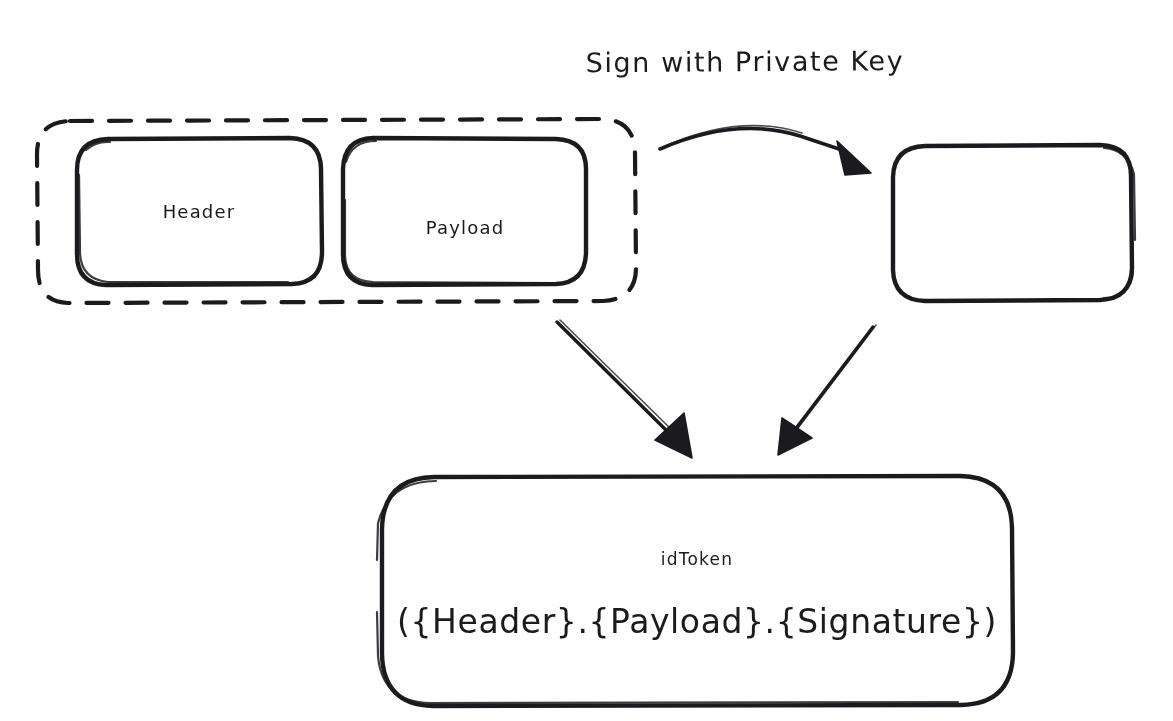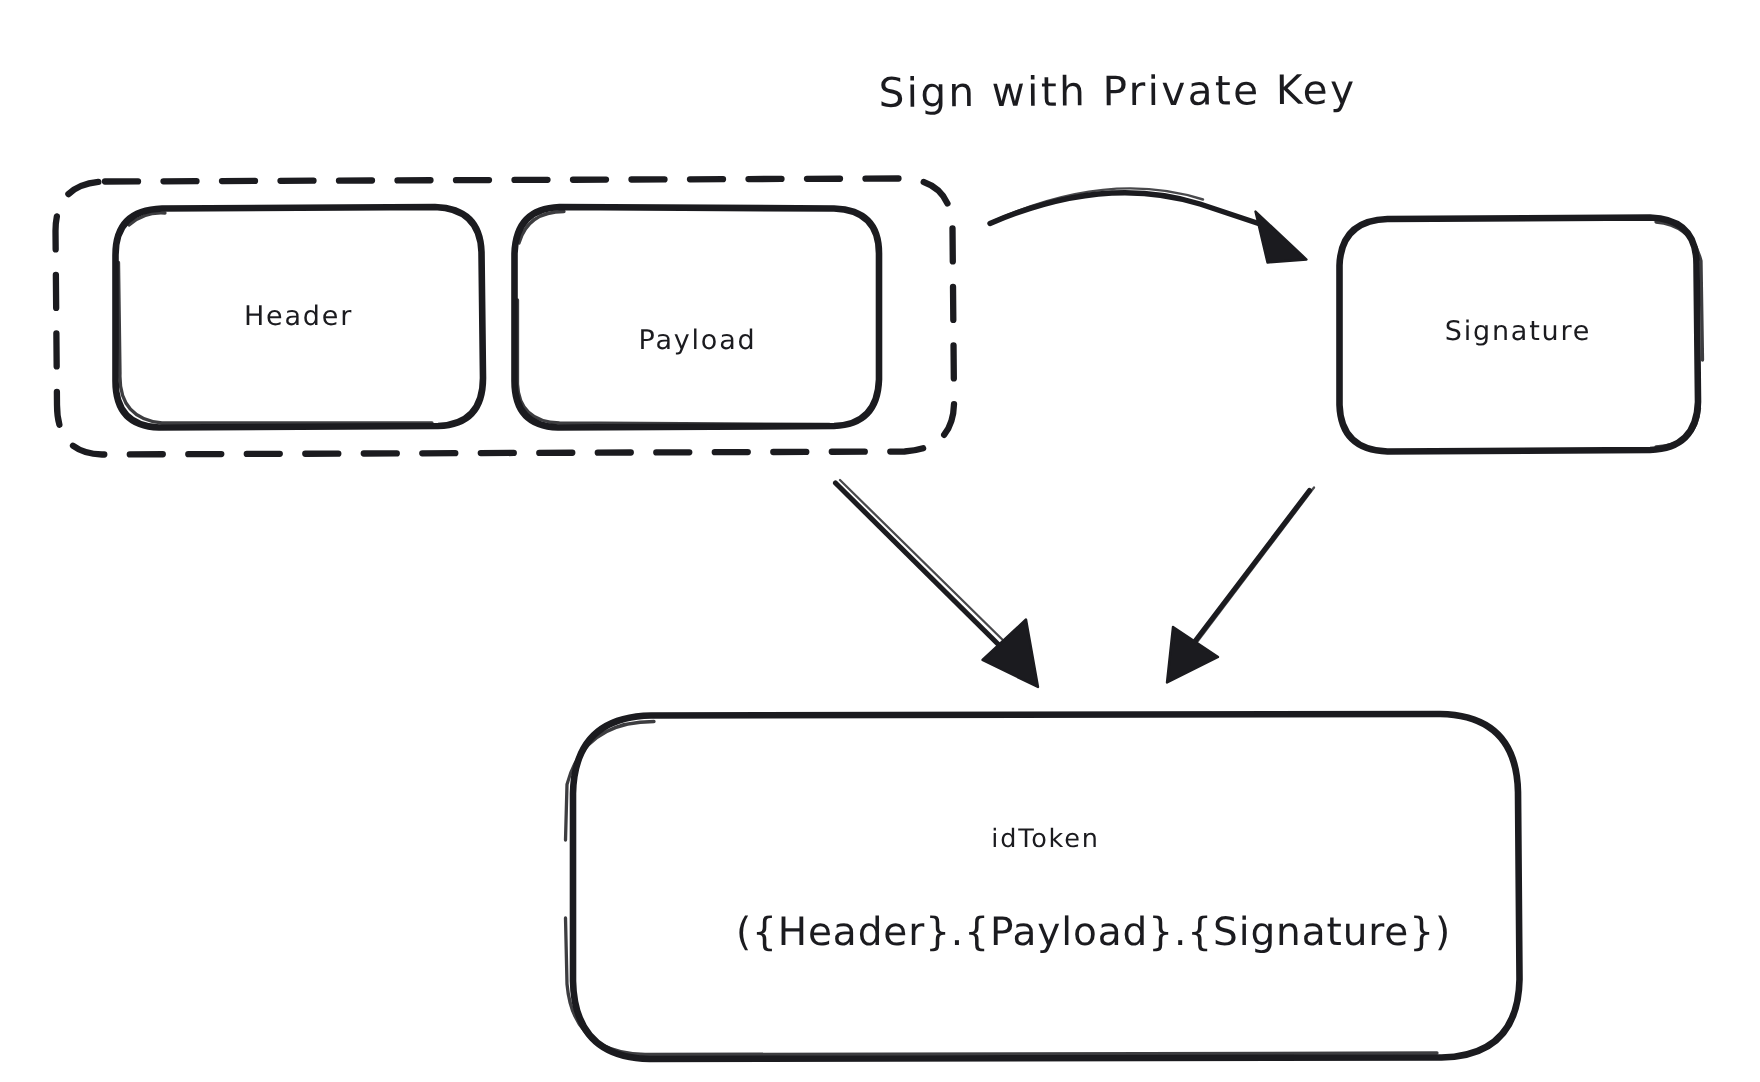--- a/index.html
+++ b/index.html
@@ -37,21 +37,21 @@
     line-height: 1.25;
     transform: translate(-50%, -50%);
   }
   .label.skew { transform: translate(-50%, -50%) rotate(-0.4deg); }
   #title-text {
     font-size: 27px;
     letter-spacing: 1.6px;
   }
   .node-text { font-size: 18px; }
   #token-label { font-size: 17px; }
-  #token-parts { font-size: 26px; letter-spacing: 0.6px; margin-left: 32px; }
+  #token-parts { font-size: 33px; letter-spacing: 0.6px; }
 </style>
 </head>
 <body>
 
 <div id="canvas">
 
   <svg id="sketch" viewBox="0 0 1173 721" xmlns="http://www.w3.org/2000/svg">
 
     <g fill="none" stroke="#1b1b1f" stroke-width="4.2" stroke-linecap="round" stroke-linejoin="round" stroke-dasharray="22 17">
       <path d="M70,121 L600,119 Q634,119 635,152 L636,266 Q637,299 603,301
@@ -100,19 +100,18 @@
       <path fill="#1b1b1f" stroke="#1b1b1f" stroke-width="1.6" stroke-linejoin="round" d="M778,455 L782,418 L812,438 Z"></path>
     </g>
   </svg>
 
   <div class="label skew" id="title-text" style="left:745px; top:62px;">Sign with Private Key</div>
 
   <div class="label node-text" style="left:199px; top:212px;">Header</div>
 
   <div class="label node-text" style="left:465px; top:228px;">Payload</div>
 
-  <div class="label node-text" style="left:1012px; top:222px;">Signature</div>
 
   <div class="label" id="token-label" style="left:697px; top:560px;">idToken</div>
 
   <div class="label" id="token-parts" style="left:697px; top:622px;">({Header}.{Payload}.{Signature})</div>
 
 </div>
 
 </body></html>

